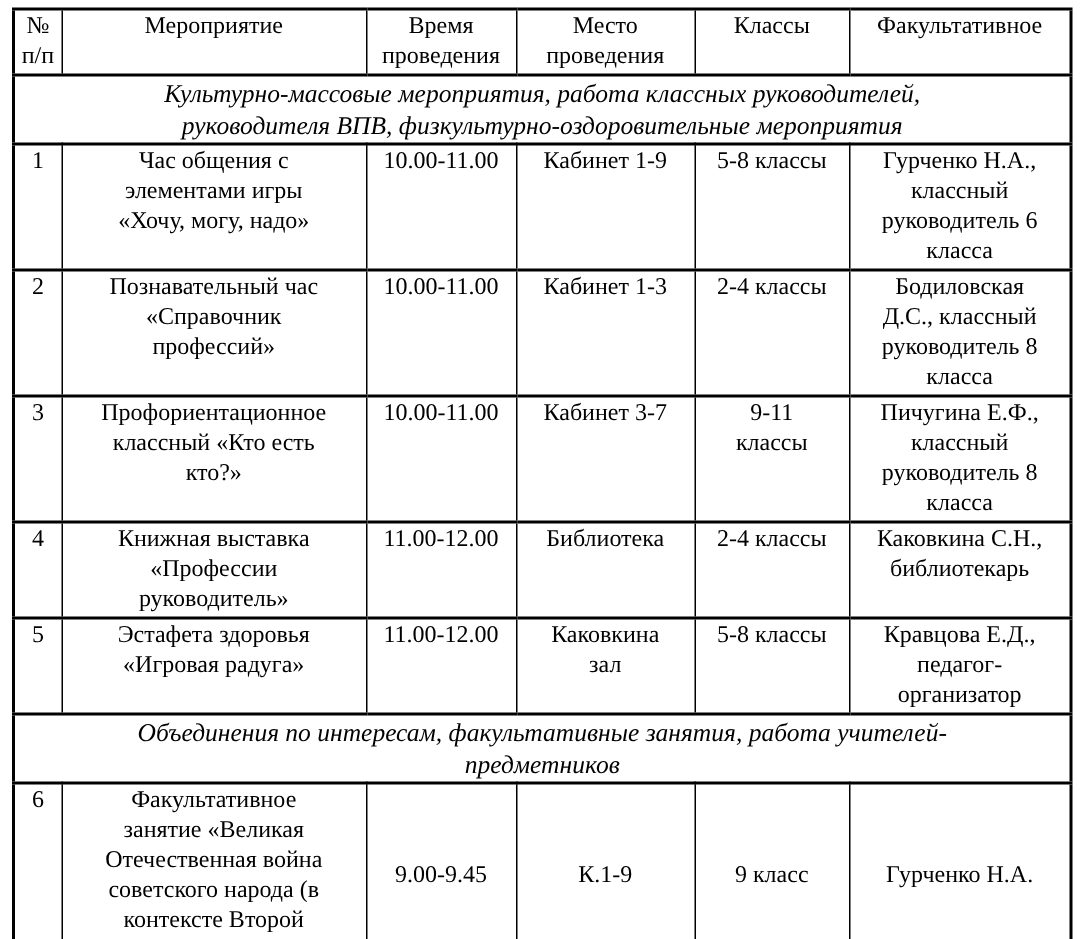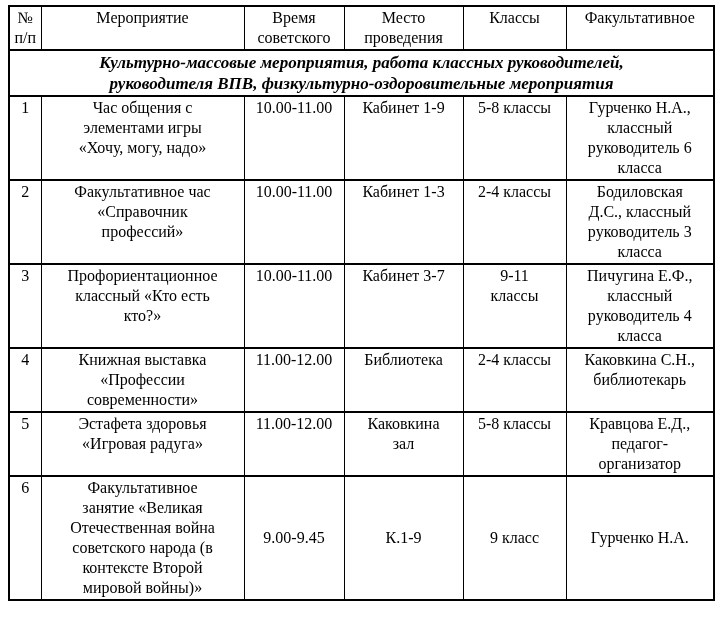--- a/index.html
+++ b/index.html
@@ -42,21 +42,21 @@
   .schedule tr.header-row { height: 36px; }
   .schedule tr.section-row { height: 44px; }
   .schedule tr.r1 { height: 81px; }
   .schedule tr.r2 { height: 79px; }
   .schedule tr.r3 { height: 81px; }
   .schedule tr.r4 { height: 59px; }
   .schedule tr.r5 { height: 60px; }
   .schedule tr.section-row2 { height: 38px; }
   .schedule tr.r6 { height: 121px; }
   .schedule td.section-cell {
-    font-weight: bold;
+    font-weight: normal;
     font-style: italic;
     font-size: 17px;
     line-height: 21px;
     vertical-align: middle;
     margin-left: 43px;
   }
   .schedule td.vmid {
     vertical-align: middle;
   }
 </style>
@@ -72,21 +72,21 @@
       <col style="width:119px">
       <col style="width:103px">
       <col style="width:148px">
     </colgroup>
     <tbody>
       <tr class="header-row">
         <th>№
 п/п</th>
         <th>Мероприятие</th>
         <th>Время
-советского</th>
+проведения</th>
         <th>Место
 проведения</th>
         <th>Классы</th>
         <th>Факультативное</th>
       </tr>
 
       <tr class="section-row">
         <td class="section-cell" colspan="6">Культурно-массовые мероприятия, работа классных руководителей,
 руководителя ВПВ, физкультурно-оздоровительные мероприятия</td>
       </tr>
@@ -100,72 +100,76 @@
         <td>Кабинет 1-9</td>
         <td>5-8 классы</td>
         <td>Гурченко Н.А.,
 классный
 руководитель 6
 класса</td>
       </tr>
 
       <tr class="r2">
         <td>2</td>
-        <td>Факультативное час
+        <td>Познавательный час
 «Справочник
 профессий»</td>
         <td>10.00-11.00</td>
         <td>Кабинет 1-3</td>
         <td>2-4 классы</td>
         <td>Бодиловская
 Д.С., классный
-руководитель 3
+руководитель 8
 класса</td>
       </tr>
 
       <tr class="r3">
         <td>3</td>
         <td>Профориентационное
 классный «Кто есть
 кто?»</td>
         <td>10.00-11.00</td>
         <td>Кабинет 3-7</td>
         <td>9-11
 классы</td>
         <td>Пичугина Е.Ф.,
 классный
-руководитель 4
+руководитель 8
 класса</td>
       </tr>
 
       <tr class="r4">
         <td>4</td>
         <td>Книжная выставка
 «Профессии
-современности»</td>
+руководитель»</td>
         <td>11.00-12.00</td>
         <td>Библиотека</td>
         <td>2-4 классы</td>
         <td>Каковкина С.Н.,
 библиотекарь</td>
       </tr>
 
       <tr class="r5">
         <td>5</td>
         <td>Эстафета здоровья
 «Игровая радуга»</td>
         <td>11.00-12.00</td>
         <td>Каковкина
 зал</td>
         <td>5-8 классы</td>
         <td>Кравцова Е.Д.,
 педагог-
 организатор</td>
       </tr>
 
+      <tr class="section-row section-row2">
+        <td class="section-cell" colspan="6">Объединения по интересам, факультативные занятия, работа учителей-
+предметников</td>
+      </tr>
 
       <tr class="r6">
         <td>6</td>
         <td>Факультативное
 занятие «Великая
 Отечественная война
 советского народа (в
 контексте Второй
 мировой войны)»</td>
         <td class="vmid">9.00-9.45</td>

